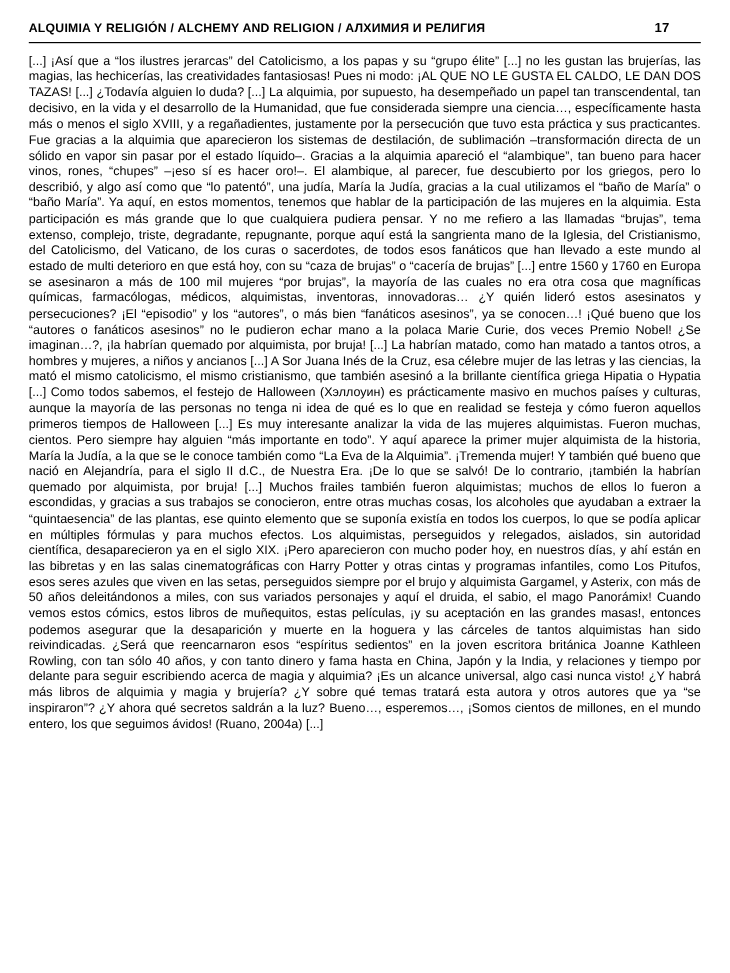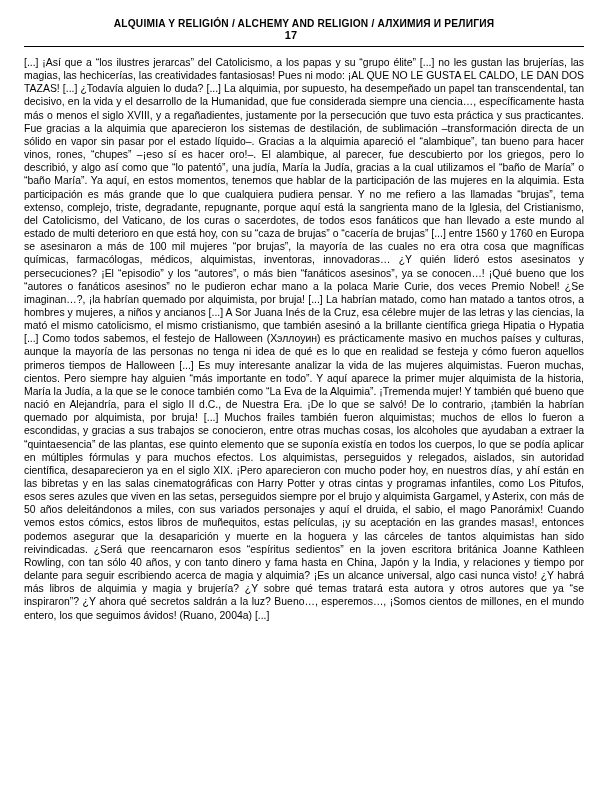--- a/index.html
+++ b/index.html
@@ -16,27 +16,26 @@
   }
   .page {
     position: relative;
     width: 608px;
     height: 811px;
     box-sizing: border-box;
     padding: 18px 24px 10px 24px;
   }
   .header {
     display: flex;
-    align-items: center;
+    align-items: flex-end;
     justify-content: space-between;
     font-weight: bold;
     font-size: 10.2px;
     letter-spacing: 0.2px;
     margin-bottom: 5px;
-    flex-direction: column;
   }
   .header-title {
     white-space: nowrap;
   }
   .header-page {
     font-weight: bold;
     font-size: 11px;
     padding-right: 26px;
   }
   .rule {

